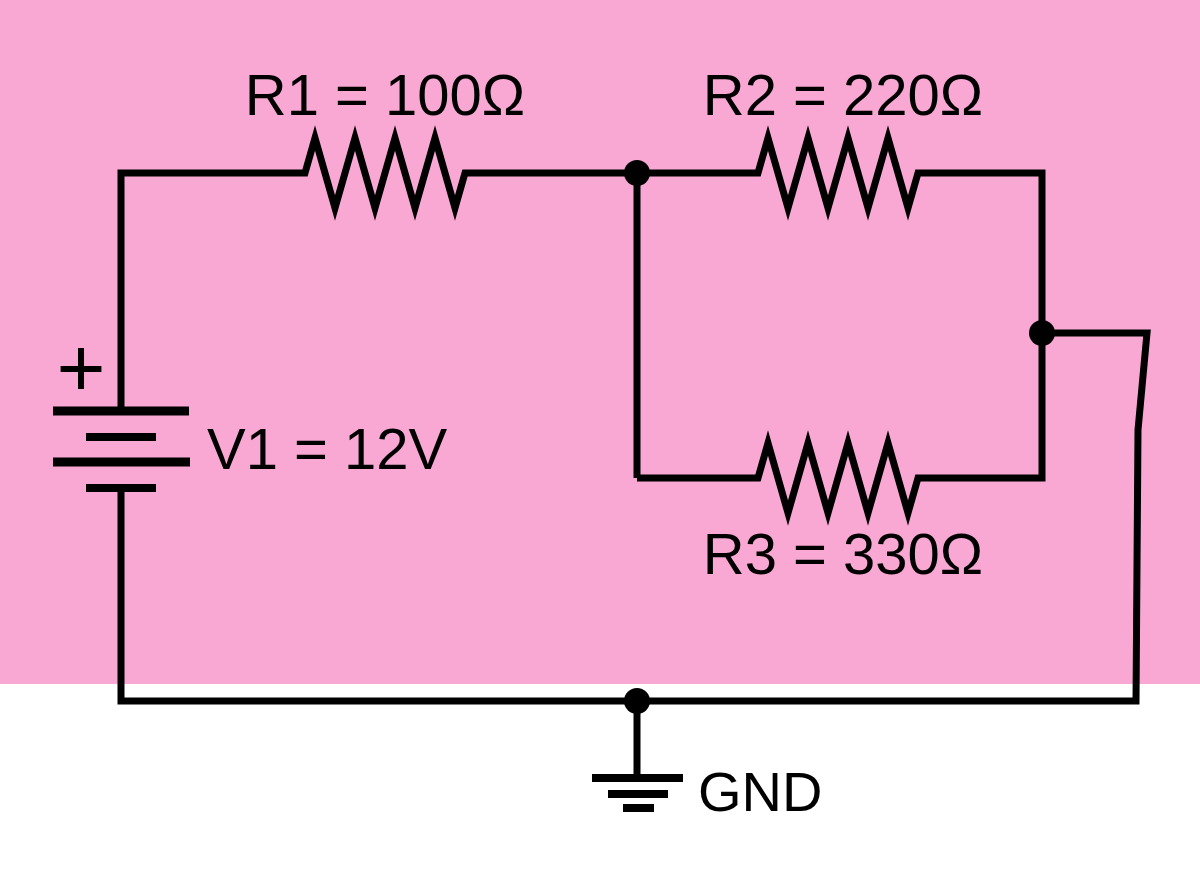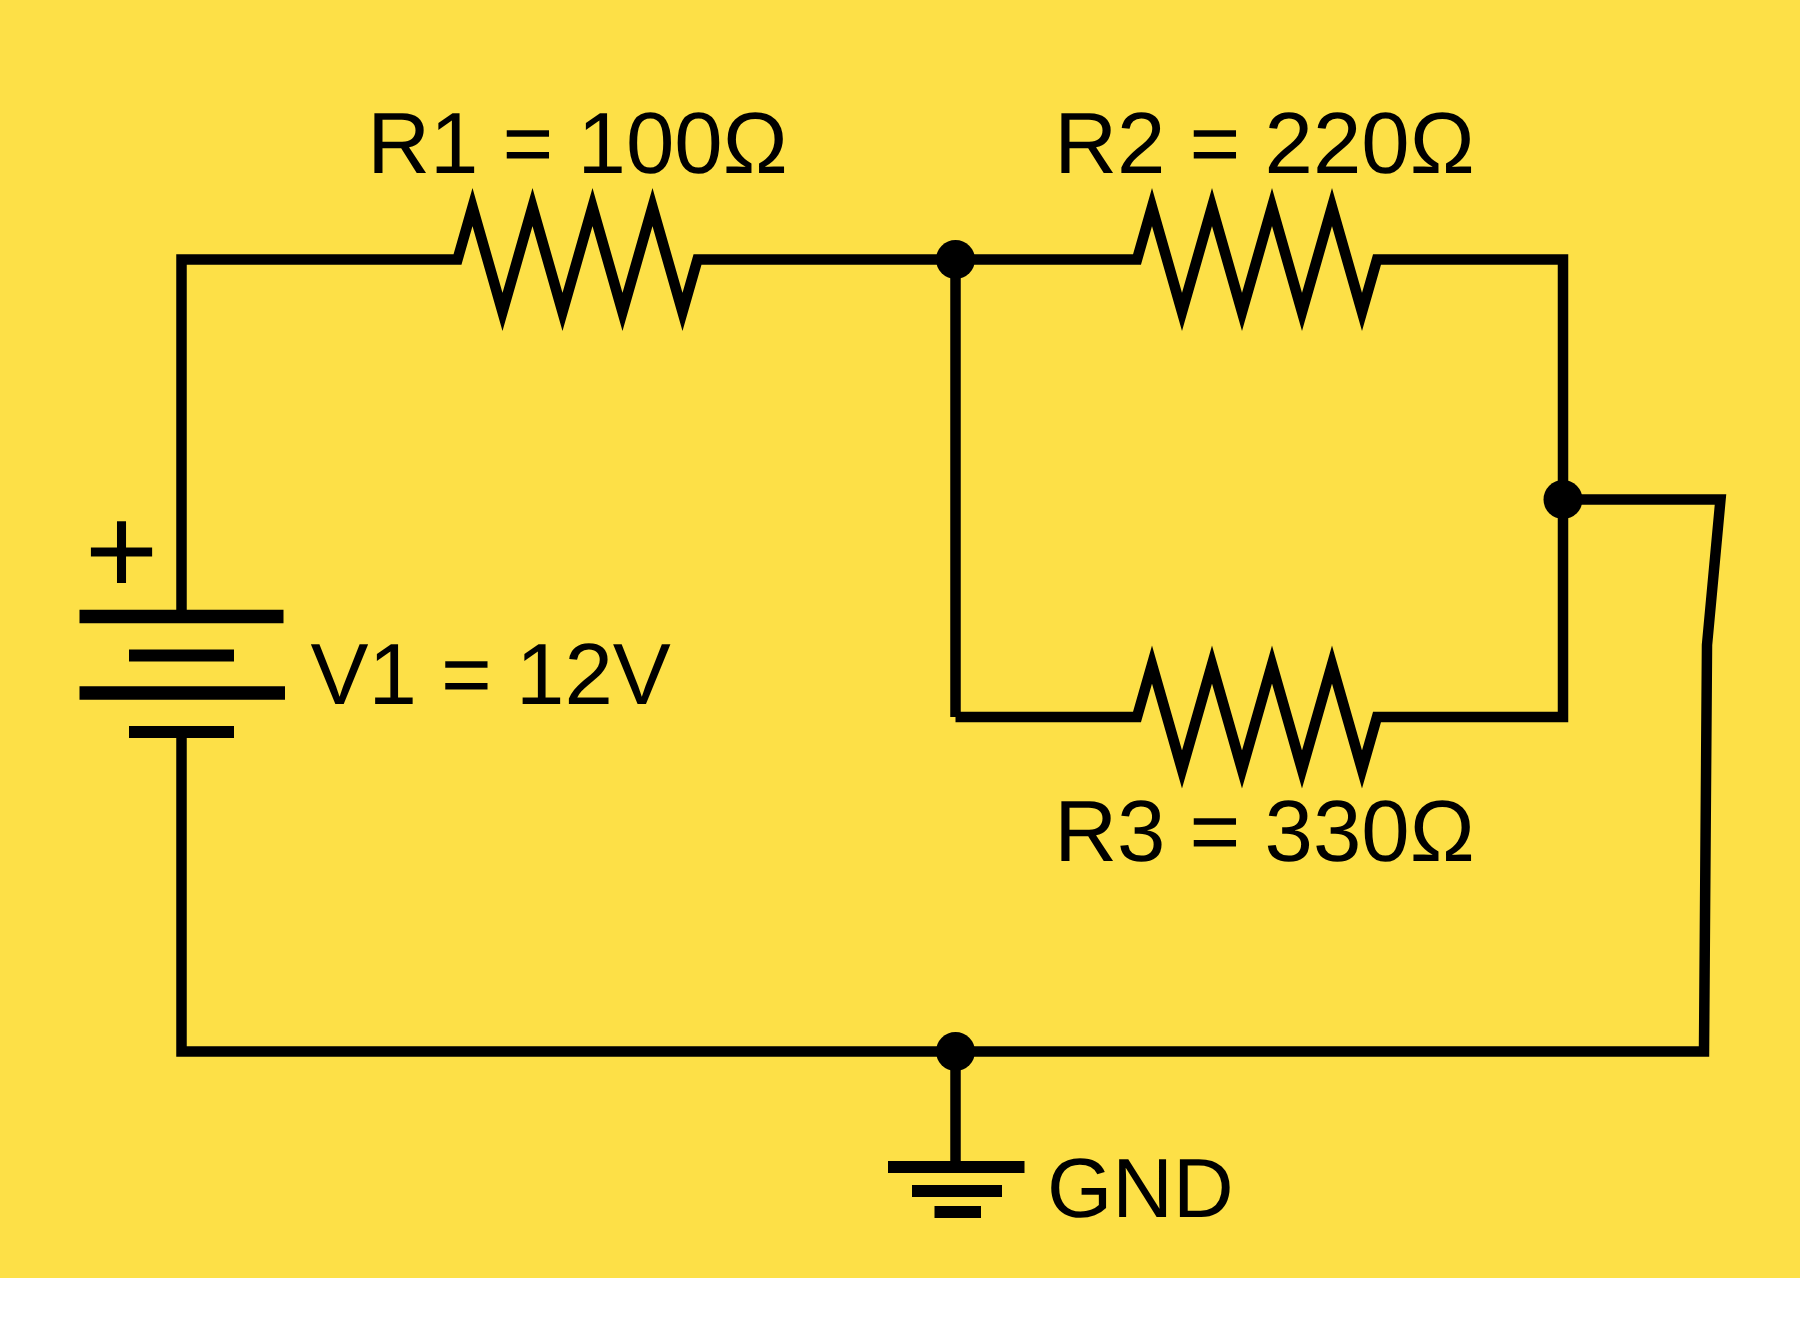--- a/index.html
+++ b/index.html
@@ -5,22 +5,22 @@
   html, body {
     margin: 0;
     padding: 0;
     width: 1200px;
     height: 896px;
     overflow: hidden;
   }
   .canvas {
     position: relative;
     width: 1200px;
-    height: 852px;
-    background: #fde047;
+    height: 684px;
+    background: #f9a8d4;
   }
   svg {
     display: block;
     width: 1200px;
     height: 896px;
   }
   .wire {
     fill: none;
     stroke: #000000;
     stroke-width: 7;

